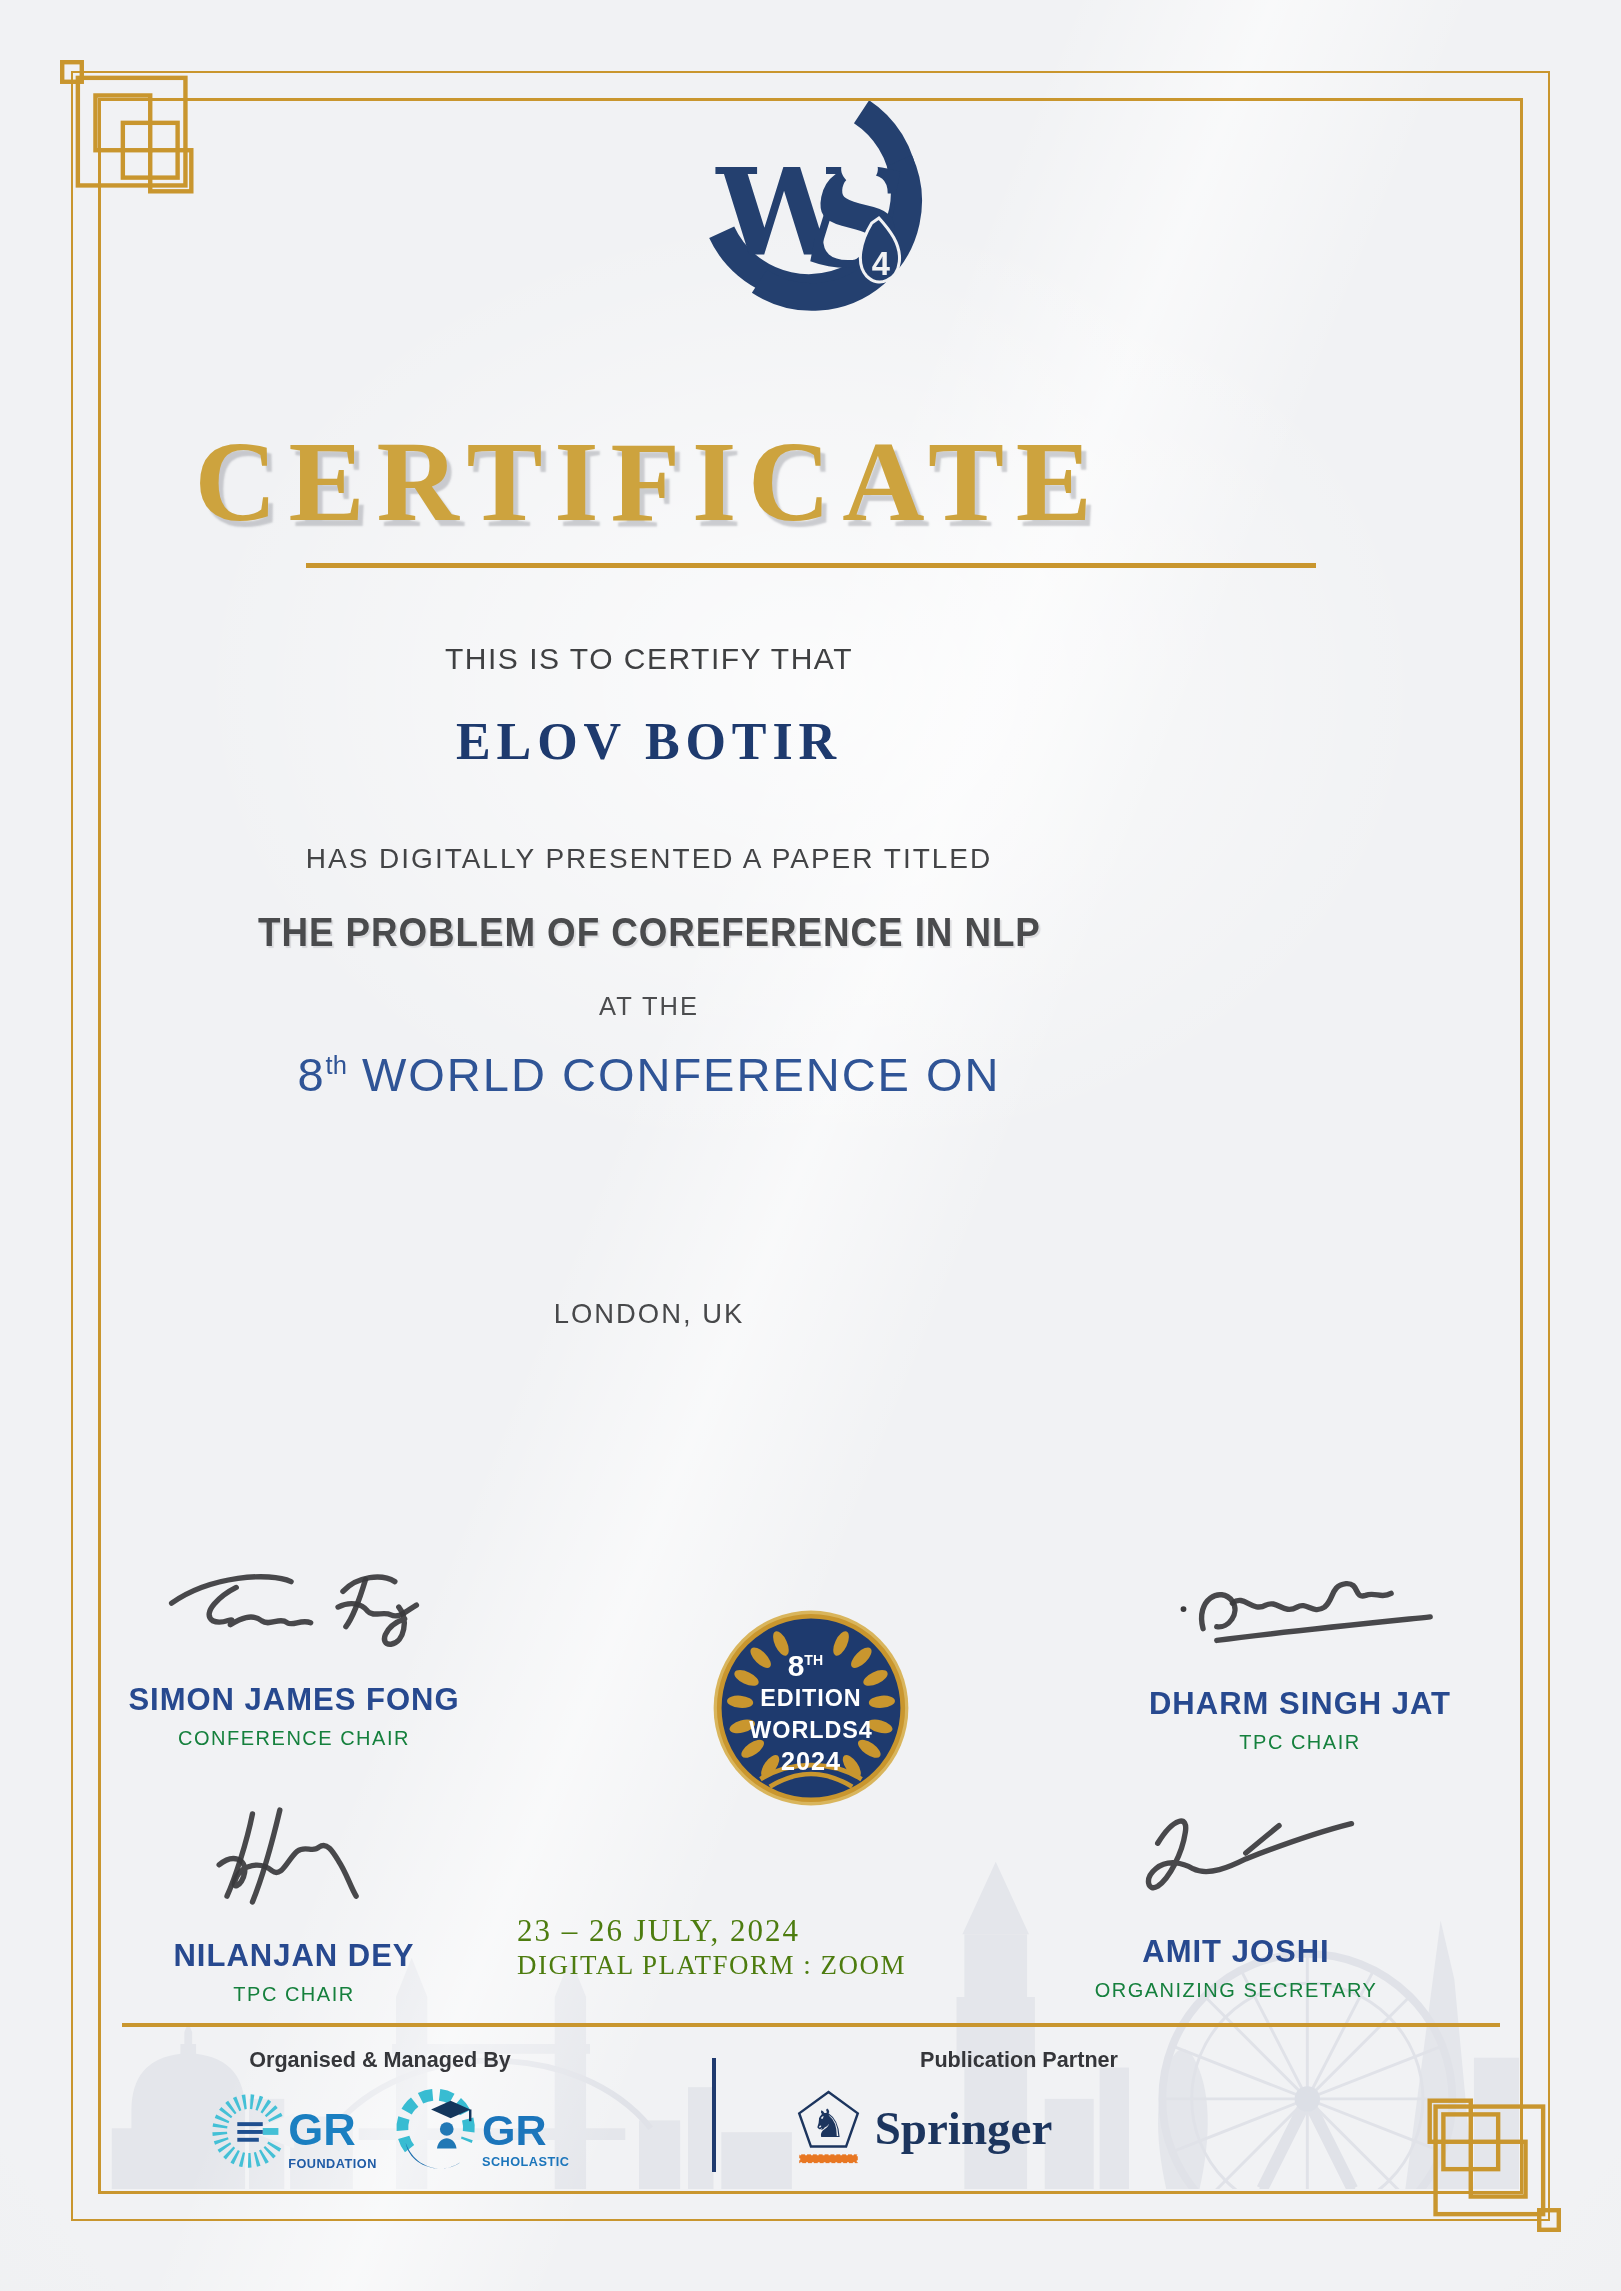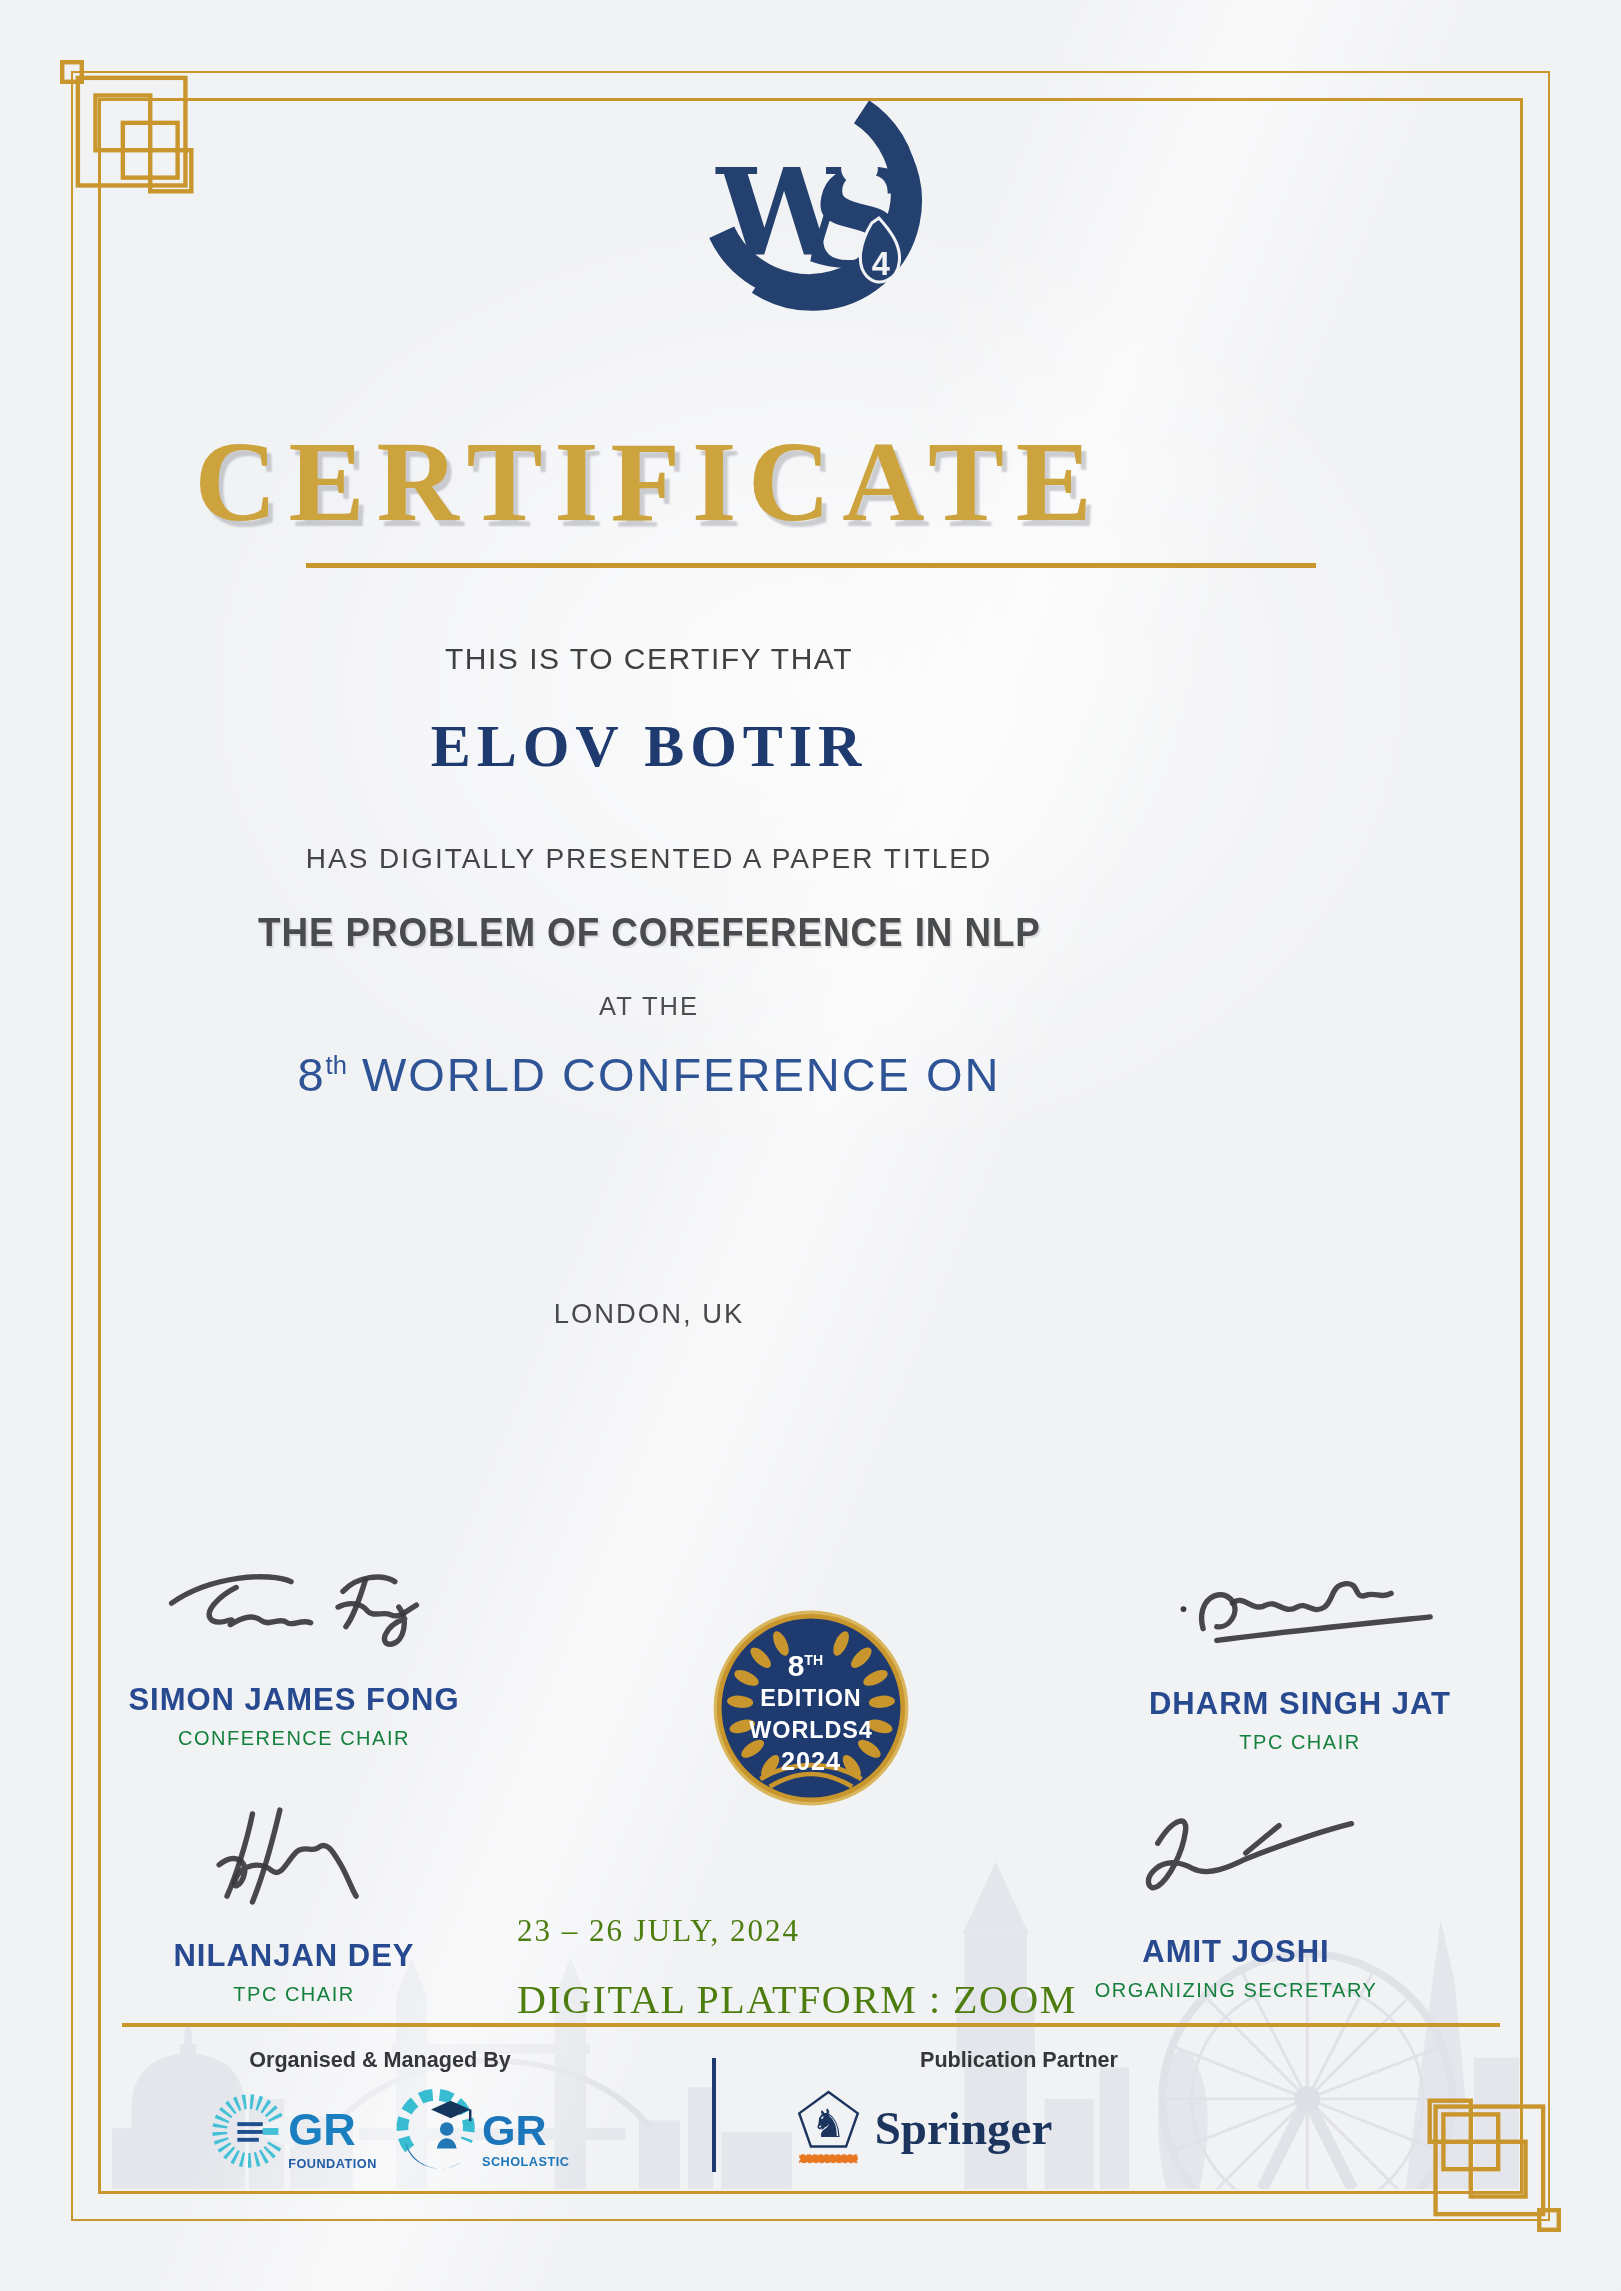--- a/index.html
+++ b/index.html
@@ -25,21 +25,21 @@
   .tline{position:absolute;left:0;width:1298px;text-align:center;z-index:2;}
   .cx{display:inline-block;transform-origin:50% 50%;}
   .cx95{transform:scaleX(.95);}
   .cx92{transform:scaleX(.92);}
   .title{top:416px;font-family:"Liberation Serif", serif;font-size:114px;font-weight:700;
          color:#cda33e;letter-spacing:11.8px;
          text-shadow:4.9px 5.9px 2px rgba(120,122,132,.35);}
   .title-rule{position:absolute;left:306px;top:563px;width:1010px;height:4.9px;background:#c9962e;z-index:2;}
   .certify{top:642px;font-size:30px;letter-spacing:1.5px;color:#3f4042;}
   .recipient{top:712px;font-family:"Liberation Serif", serif;font-weight:700;
-             font-size:60px;color:#1e3a6e;letter-spacing:5.9px;}
+             font-size:52px;color:#1e3a6e;letter-spacing:5.9px;}
   .presented{top:843px;font-size:28px;letter-spacing:2px;color:#434446;}
   .paper{top:910px;font-size:40px;font-weight:700;letter-spacing:1px;color:#4a4b4d;
          text-shadow:2px 2px 1px rgba(140,140,148,.25);}
   .atthe{top:992px;font-size:25.5px;letter-spacing:2px;color:#4c4d4f;}
   .conf8{top:1047px;font-size:47px;letter-spacing:2px;color:#2f5496;font-weight:400;}
   .conf8 sup{font-size:25.5px;letter-spacing:0;}
   .confname{top:1125px;font-size:54px;line-height:66px;font-weight:700;color:#21386b;letter-spacing:1px;}
   .location{top:1298px;font-size:27.4px;letter-spacing:2px;color:#47484a;}
   
   .sig-col{position:absolute;width:372px;text-align:center;z-index:2;}
@@ -48,21 +48,21 @@
   .sig-role{margin-top:9.8px;font-size:20px;letter-spacing:1.5px;color:#15803d;}
   .sig-stroke{fill:none;stroke:#3a3a3c;stroke-width:5.5;stroke-linecap:round;stroke-linejoin:round;opacity:.92;}
   #sig-col-1{left:108px;top:1562px;}
   #sig-col-2{left:1114px;top:1566px;}
   #sig-col-3{left:108px;top:1802px;}
   #sig-col-4{left:1050px;top:1802px;}
   .badge{position:absolute;left:708px;top:1605px;z-index:2;}
   .event{position:absolute;left:517px;top:1913px;width:588px;text-align:left;z-index:2;
          color:#4d7c0f;font-family:Liberation Serif, serif;}
   .event .dates{font-size:31px;letter-spacing:2px;}
-  .event .platform{margin-top:27px;font-size:40px;letter-spacing:1.5px;}
+  .event .platform{margin-top:1px;font-size:27px;letter-spacing:1.5px;}
   
   .footer-rule{position:absolute;left:122px;top:2023px;width:1378px;height:3.9px;background:#c9962e;z-index:2;}
   .footer-label{position:absolute;top:2047px;width:490px;text-align:center;
                 font-size:21.6px;font-weight:700;color:#35363a;z-index:2;}
   #label-org{left:135px;}
   #label-pub{left:774px;}
   .footer-divider{position:absolute;left:712px;top:2058px;width:3.9px;height:114px;background:#1f3a6e;z-index:2;}
   .logo-abs{position:absolute;z-index:2;}
   .springer-block{position:absolute;left:796px;top:2088px;display:flex;align-items:center;gap:13.7px;z-index:2;}
   .springer-word{font-family:"Liberation Serif", serif;font-weight:700;font-size:47px;color:#1c355e;}

